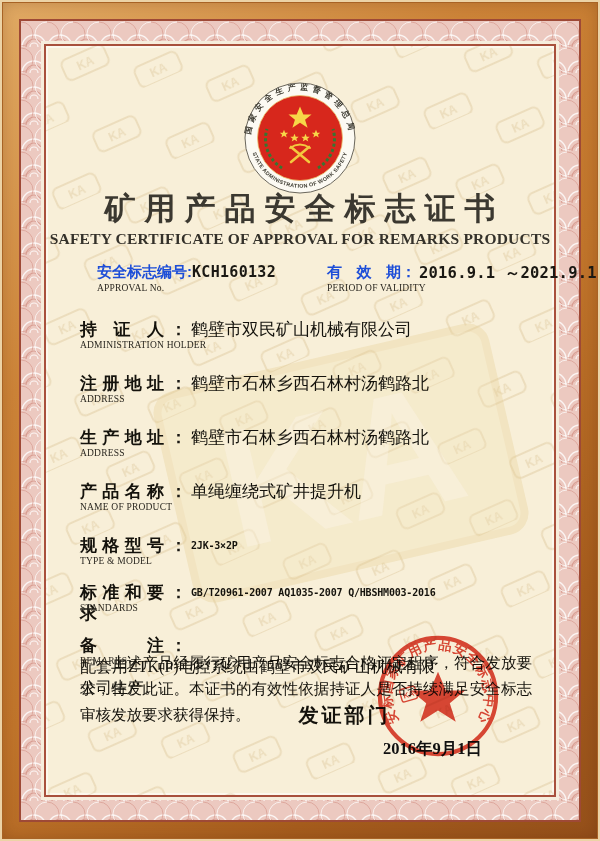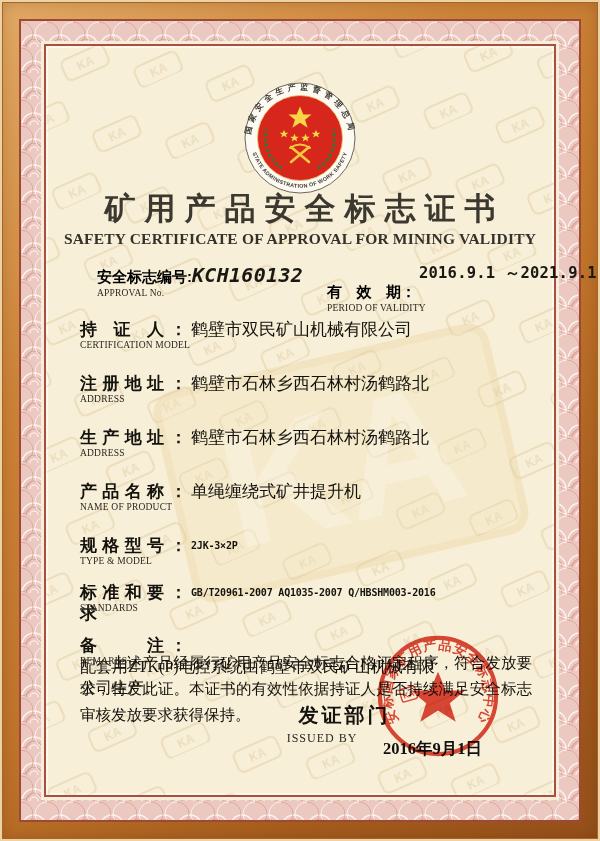--- a/index.html
+++ b/index.html
@@ -25,22 +25,22 @@
   .title-zh{position:absolute;top:142px;left:0;right:0;text-align:center;
             font-family:"Liberation Serif",serif;font-weight:bold;
             font-size:31px;letter-spacing:9px;text-indent:9px;color:#3b3830;white-space:nowrap;}
   .title-en{position:absolute;top:184px;left:0;right:0;text-align:center;
             font-family:"Liberation Serif",serif;font-weight:bold;
             font-size:15.5px;letter-spacing:.2px;color:#34312a;white-space:nowrap;}
   
   .appr-row{position:absolute;top:217px;left:34px;right:20px;height:42px;}
   .appr-left{position:absolute;left:17px;top:0;}
   .appr-right{position:absolute;left:247px;top:0;}
-  .appr-zh{font-weight:bold;font-size:15px;color:#000000;margin-top:20px;}
-  .appr-val{font-family:"DejaVu Sans Mono",monospace;font-weight:bold;font-size:20px;letter-spacing:.3px;font-style:italic;}
+  .appr-zh{font-weight:bold;font-size:15px;color:#1d4ed8;}
+  .appr-val{font-family:"DejaVu Sans Mono",monospace;font-weight:bold;font-size:15px;letter-spacing:.3px;}
   .appr-en{font-family:"Liberation Serif",serif;font-size:9.5px;color:#2a2720;margin-top:1px;letter-spacing:.2px;}
   .validity-label{display:inline-block;width:74px;font-weight:bold;font-size:15px;
                   text-align:justify;text-align-last:justify;vertical-align:bottom;}
   .validity-val{position:absolute;left:92px;top:0;font-family:"DejaVu Sans Mono",monospace;
                 font-weight:bold;font-size:15.5px;white-space:nowrap;letter-spacing:.2px;}
   
   .fields{position:absolute;top:257px;left:34px;right:22px;}
   .row{position:relative;height:38px;margin-top:16px;}
   .row.h37{height:37px;}
   .row.gap{margin-top:9px;}
@@ -141,39 +141,39 @@
         <text font-size="8" font-weight="bold" fill="#3c3a30" letter-spacing="4.2">
           <textPath href="#arcTop" startOffset="50%" text-anchor="middle">国家安全生产监督管理总局</textPath>
         </text>
         <path id="arcBot" d="M-47,16 A49.6,49.6 0 0 0 47,16" fill="none"></path>
         <text font-size="5.4" font-weight="bold" fill="#3c3a30" letter-spacing=".3">
           <textPath href="#arcBot" startOffset="50%" text-anchor="middle">STATE ADMINISTRATION OF WORK SAFETY</textPath>
         </text>
       </svg>
 
       <div class="title-zh">矿用产品安全标志证书</div>
-      <div class="title-en">SAFETY CERTIFICATE OF APPROVAL FOR MINING VALIDITY</div>
+      <div class="title-en">SAFETY CERTIFICATE OF APPROVAL FOR REMARKS PRODUCTS</div>
 
       <div class="appr-row">
         <div class="appr-left">
           <span class="appr-zh">安全标志编号:</span><span class="appr-val">KCH160132</span>
           <div class="appr-en">APPROVAL No.</div>
         </div>
         <div class="appr-right">
           <span class="validity-label appr-zh">有效期</span><span class="appr-zh">：</span>
           <span class="validity-val">2016.9.1 ～2021.9.1</span>
           <div class="appr-en">PERIOD OF VALIDITY</div>
         </div>
       </div>
 
       <div class="fields">
 
         <div class="row">
           <span class="zh-label">持证人</span><span class="colon">：</span><span class="value">鹤壁市双民矿山机械有限公司</span>
-          <div class="en-label">CERTIFICATION MODEL</div>
+          <div class="en-label">ADMINISTRATION HOLDER</div>
         </div>
 
         <div class="row">
           <span class="zh-label">注册地址</span><span class="colon">：</span><span class="value">鹤壁市石林乡西石林村汤鹤路北</span>
           <div class="en-label">ADDRESS</div>
         </div>
 
 
         <div class="row">
           <span class="zh-label">生产地址</span><span class="colon">：</span><span class="value">鹤壁市石林乡西石林村汤鹤路北</span>
@@ -200,21 +200,20 @@
           <span class="zh-label">备注</span><span class="colon">：</span><span class="value wrap">配套用ZTK(P)电控系统由鹤壁市双民矿山机械有限公司生产。</span>
           <div class="en-label">REMARKS</div>
         </div>
 
       </div>
 
       <div class="statement">上述产品经履行矿用产品安全标志合格评定程序，符合发放要求，特发此证。本证书的有效性依据持证人是否持续满足安全标志审核发放要求获得保持。</div>
 
       <div class="issued">
         <div class="issued-zh">发证部门</div>
-        <div class="issued-en">ISSUED BY</div>
       </div>
 
       <div class="issue-date">2016年9月1日</div>
 
     </div>
 
     <svg class="seal" viewBox="-65 -65 130 130">
       <circle r="59" fill="none" stroke="#d93a2b" stroke-width="4.2"></circle>
       <path transform="translate(0,3) scale(1.06)" fill="#d93a2b" d="M0,-26 L7.6,-8 26,-8 11.3,4 17,21.8 0,11 -17,21.8 -11.3,4 -26,-8 -7.6,-8 Z"></path>
       <g transform="translate(-30,-2) rotate(-16)">

